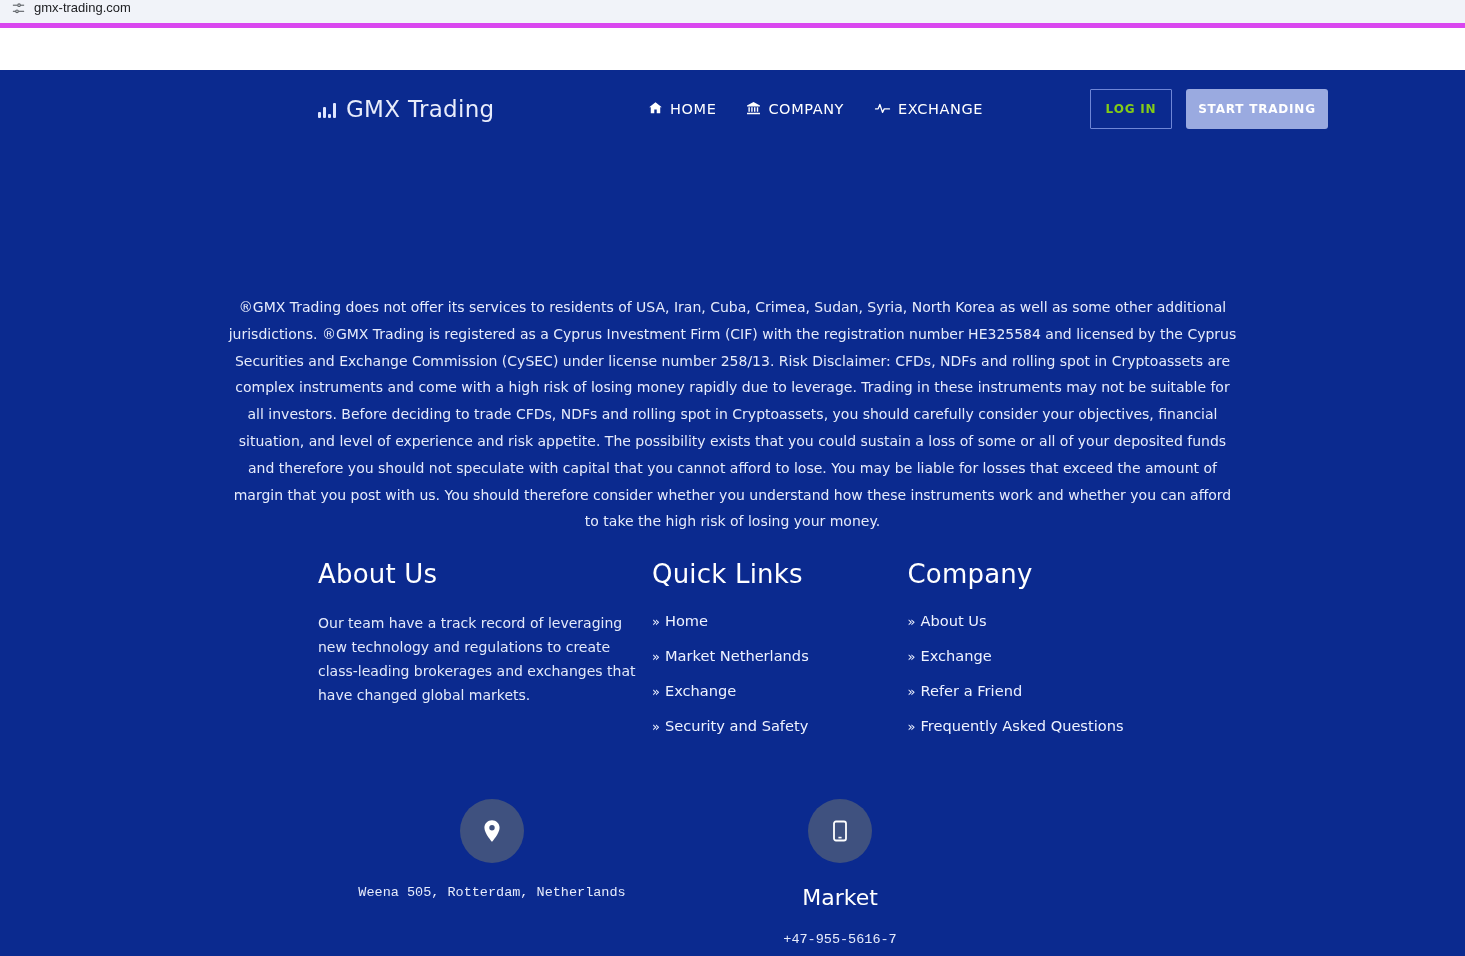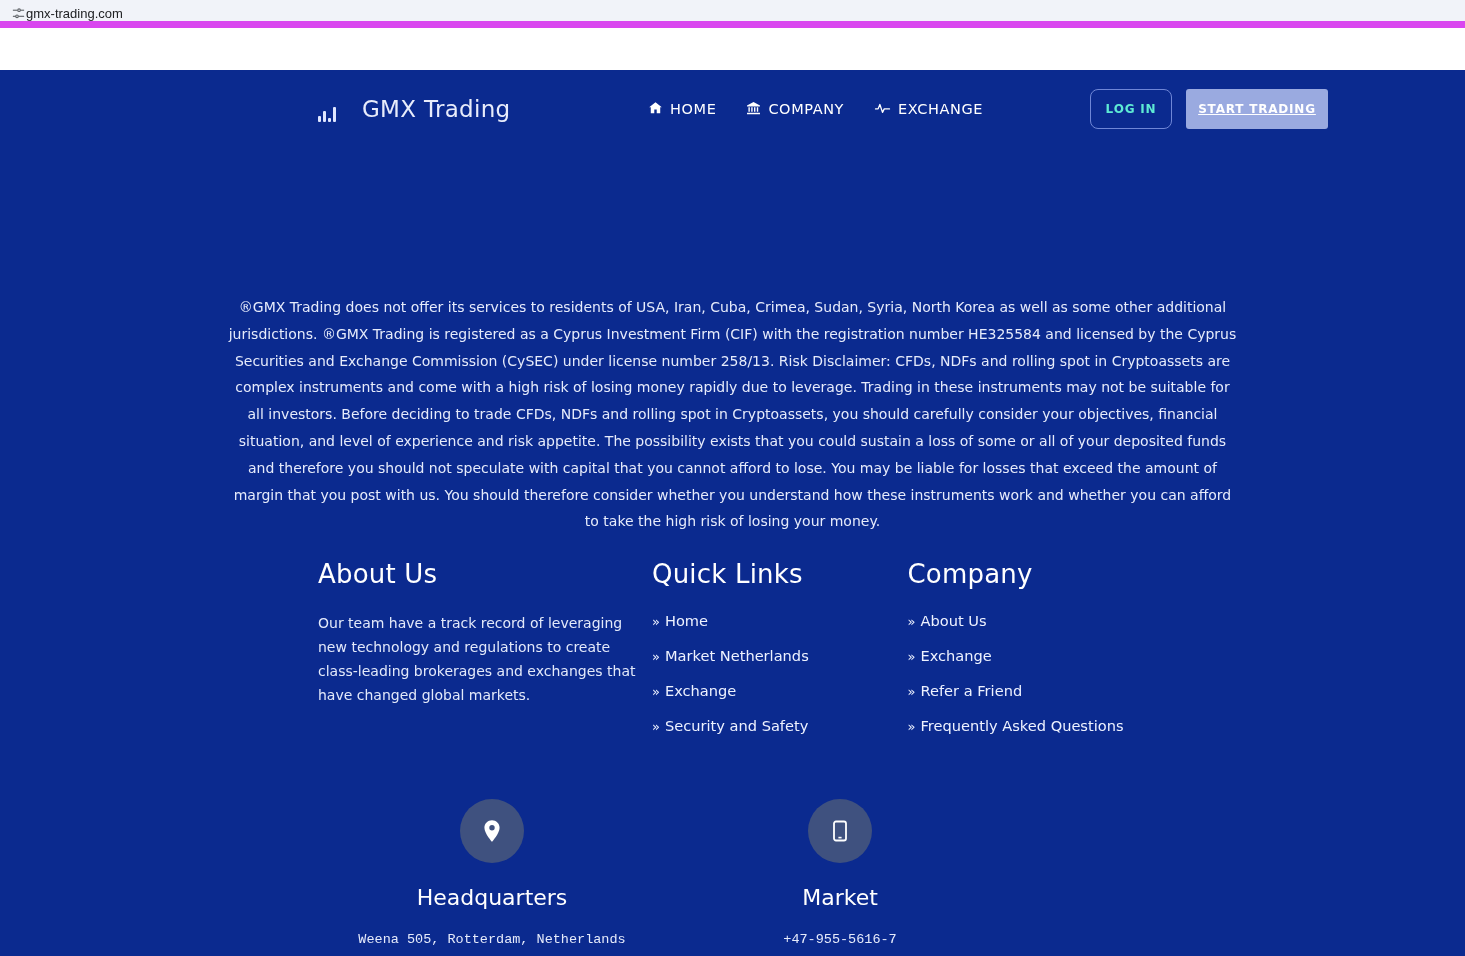--- a/index.html
+++ b/index.html
@@ -6,24 +6,25 @@
   html, body {
     margin: 0; padding: 0;
     width: 1465px; height: 956px;
     font-family: "DejaVu Sans", sans-serif;
     overflow: hidden;
     background: #ffffff;
   }
   .browser-bar {
     height: 28px;
     background: #f1f3f9;
-    border-bottom: 7px solid #d946ef;
-    display: flex;
-    align-items: flex-end;
+    border-bottom: 5px solid #d946ef;
+    display: flex;
+    align-items: flex-start;
     padding: 0 10px;
+    gap: 8px;
   }
   .site-icon {
     width: 16px; height: 16px;
     display: flex; align-items: center; justify-content: center;
     color: #5f6368;
   }
   .url-text {
     font-size: 13px;
     color: #202124;
     font-family: "Liberation Sans", sans-serif;
@@ -39,22 +40,22 @@
     overflow: hidden;
   }
   .nav {
     height: 78px;
     display: flex;
     align-items: center;
     padding: 0 0 0 318px;
   }
   .logo {
     display: flex;
-    align-items: flex-end;
-    gap: 26px;
+    align-items: center;
+    gap: 10px;
     width: 300px;
   }
   .logo-bars {
     display: flex;
     align-items: flex-end;
     gap: 2px;
     height: 18px;
   }
   .logo-bars i {
     display: block;
@@ -93,40 +94,39 @@
     margin-left: auto;
     margin-right: 137px;
     display: flex;
     align-items: center;
     gap: 14px;
   }
   .btn-login {
     width: 82px; height: 40px;
     border: 1px solid #6f86d6;
     background: transparent;
-    color: #5eead4;
+    color: #84cc16;
     font-size: 12px;
     letter-spacing: 0.8px;
     font-weight: bold;
-    border-radius: 8px;
+    border-radius: 1px;
     cursor: pointer;
     font-family: "DejaVu Sans", sans-serif;
   }
   .btn-start {
     width: 142px; height: 40px;
     border: none;
     background: #9aaae0;
     color: #ffffff;
     font-size: 12px;
     letter-spacing: 0.8px;
     font-weight: bold;
     border-radius: 3px;
     cursor: pointer;
     font-family: "DejaVu Sans", sans-serif;
-    text-decoration: underline;
   }
   .disclaimer {
     width: 1012px;
     margin: 146px auto 0 auto;
     color: #e6ebfb;
     font-size: 14px;
     line-height: 26.8px;
     text-align: center;
   }
   .cols {
@@ -286,21 +286,20 @@
   </div>
 
   <div class="contacts">
 
     <div class="contact">
       <div class="contact-circle">
         <svg width="26" height="26" viewBox="0 0 24 24" fill="#ffffff">
             <path d="M12 2C8.1 2 5 5.1 5 9c0 5.2 7 13 7 13s7-7.8 7-13c0-3.9-3.1-7-7-7zm0 9.5A2.5 2.5 0 1 1 12 6.5a2.5 2.5 0 0 1 0 5z"></path>
           </svg>
       </div>
-      <div class="contact-title">Headquarters</div>
       <div class="contact-value">Weena 505, Rotterdam, Netherlands</div>
     </div>
 
 
     <div class="contact">
       <div class="contact-circle">
         <svg width="24" height="24" viewBox="0 0 24 24" fill="none" stroke="#ffffff" stroke-width="1.8">
             <rect x="6" y="2.5" width="12" height="19" rx="2"></rect>
             <line x1="10.4" y1="18.6" x2="13.6" y2="18.6" stroke-width="1.6"></line>
           </svg>

